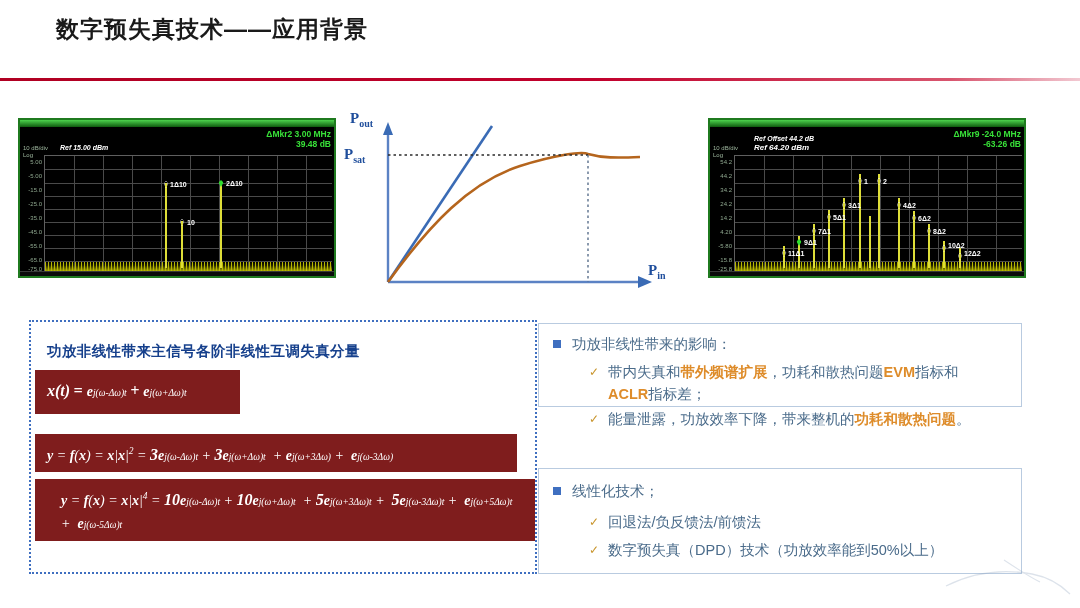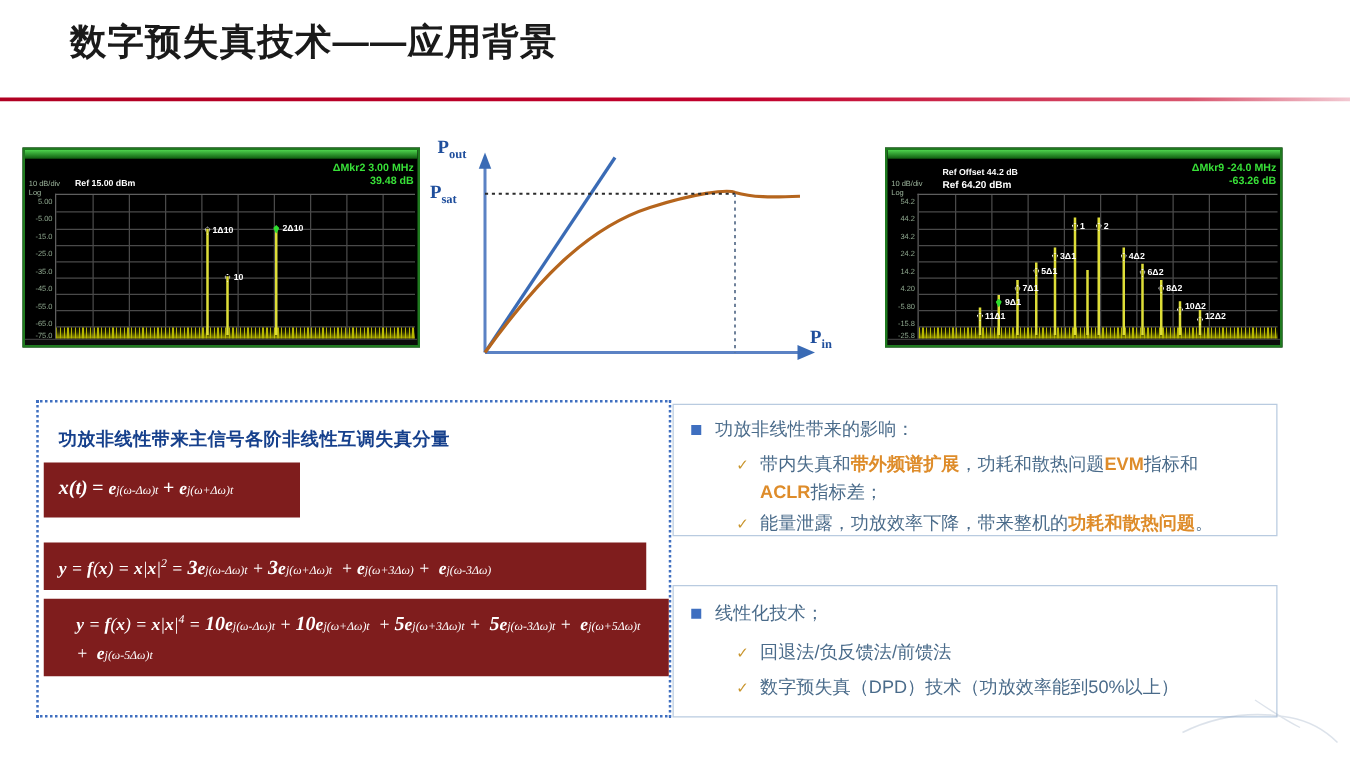--- a/index.html
+++ b/index.html
@@ -7,21 +7,21 @@
   body {
     width:1080px; height:608px; position:relative;
     background:#ffffff;
     font-family:"Liberation Sans", sans-serif;
     overflow:hidden;
   }
 
   
   #slide-title {
     position:absolute; left:56px; top:14px;
-    font-size:29px; font-weight:bold; color:#1a1a1a;
+    font-size:23px; font-weight:bold; color:#1a1a1a;
     letter-spacing:1px; white-space:nowrap;
   }
   #title-rule {
     position:absolute; left:0; top:78px; width:1080px; height:3px;
     background:linear-gradient(to right,#b00022 0%, #c1002c 55%, #d8556e 88%, #f2c9d2 100%);
   }
 
   
   .spectrum {
     position:absolute; background:#000000;
@@ -29,21 +29,21 @@
     overflow:hidden;
   }
   #spectrum-left  { left:18px;  top:118px; width:318px; height:160px; }
   #spectrum-right { left:708px; top:118px; width:318px; height:160px; }
   .spec-topbar {
     position:absolute; left:0; top:0; width:100%; height:7px;
     background:linear-gradient(to bottom,#4dd24d,#0f5a0f);
   }
   .spec-hdr-left {
     position:absolute; color:#ffffff; font-weight:bold;
-    font-size:7px; line-height:9px; white-space:nowrap;
+    font-size:7px; line-height:9px; white-space:nowrap;font-style:italic;
   }
   .spec-hdr-right {
     position:absolute; right:3px; color:#38e038; font-weight:bold;
     font-size:8.5px; line-height:10px; text-align:right; white-space:nowrap;
   }
   .spec-divlabel {
     position:absolute; color:#9fb89f; font-size:6px; white-space:nowrap;
   }
   .grid {
     position:absolute; border:1px solid #5f5f5f; border-right:none;
@@ -117,21 +117,21 @@
   .fbox .big { font-size:16px; font-weight:bold; font-style:italic; }
   .fbox sup { font-size:9.5px; font-style:italic; }
   .fbox .ex  { font-size:9.5px; font-style:italic; }
   .fbox .vn  { font-weight:bold; font-style:italic; }
 
   
   .infobox {
     position:absolute; background:#ffffff;
     border:1px solid #b9cbe0;
   }
-  #infobox-1 { left:538px; top:323px; width:484px; height:106px; }
+  #infobox-1 { left:538px; top:323px; width:484px; height:84px; }
   #infobox-2 { left:538px; top:468px; width:484px; height:106px; }
 
   .b1row { position:absolute; display:flex; align-items:flex-start; }
   .sqbullet {
     width:8px; height:8px; background:#3f6fc0; flex:none;
     margin-top:6px; margin-right:11px;
   }
   .b1text {
     font-size:14.5px; color:#4a6b8a; line-height:1.45; white-space:nowrap;
   }

